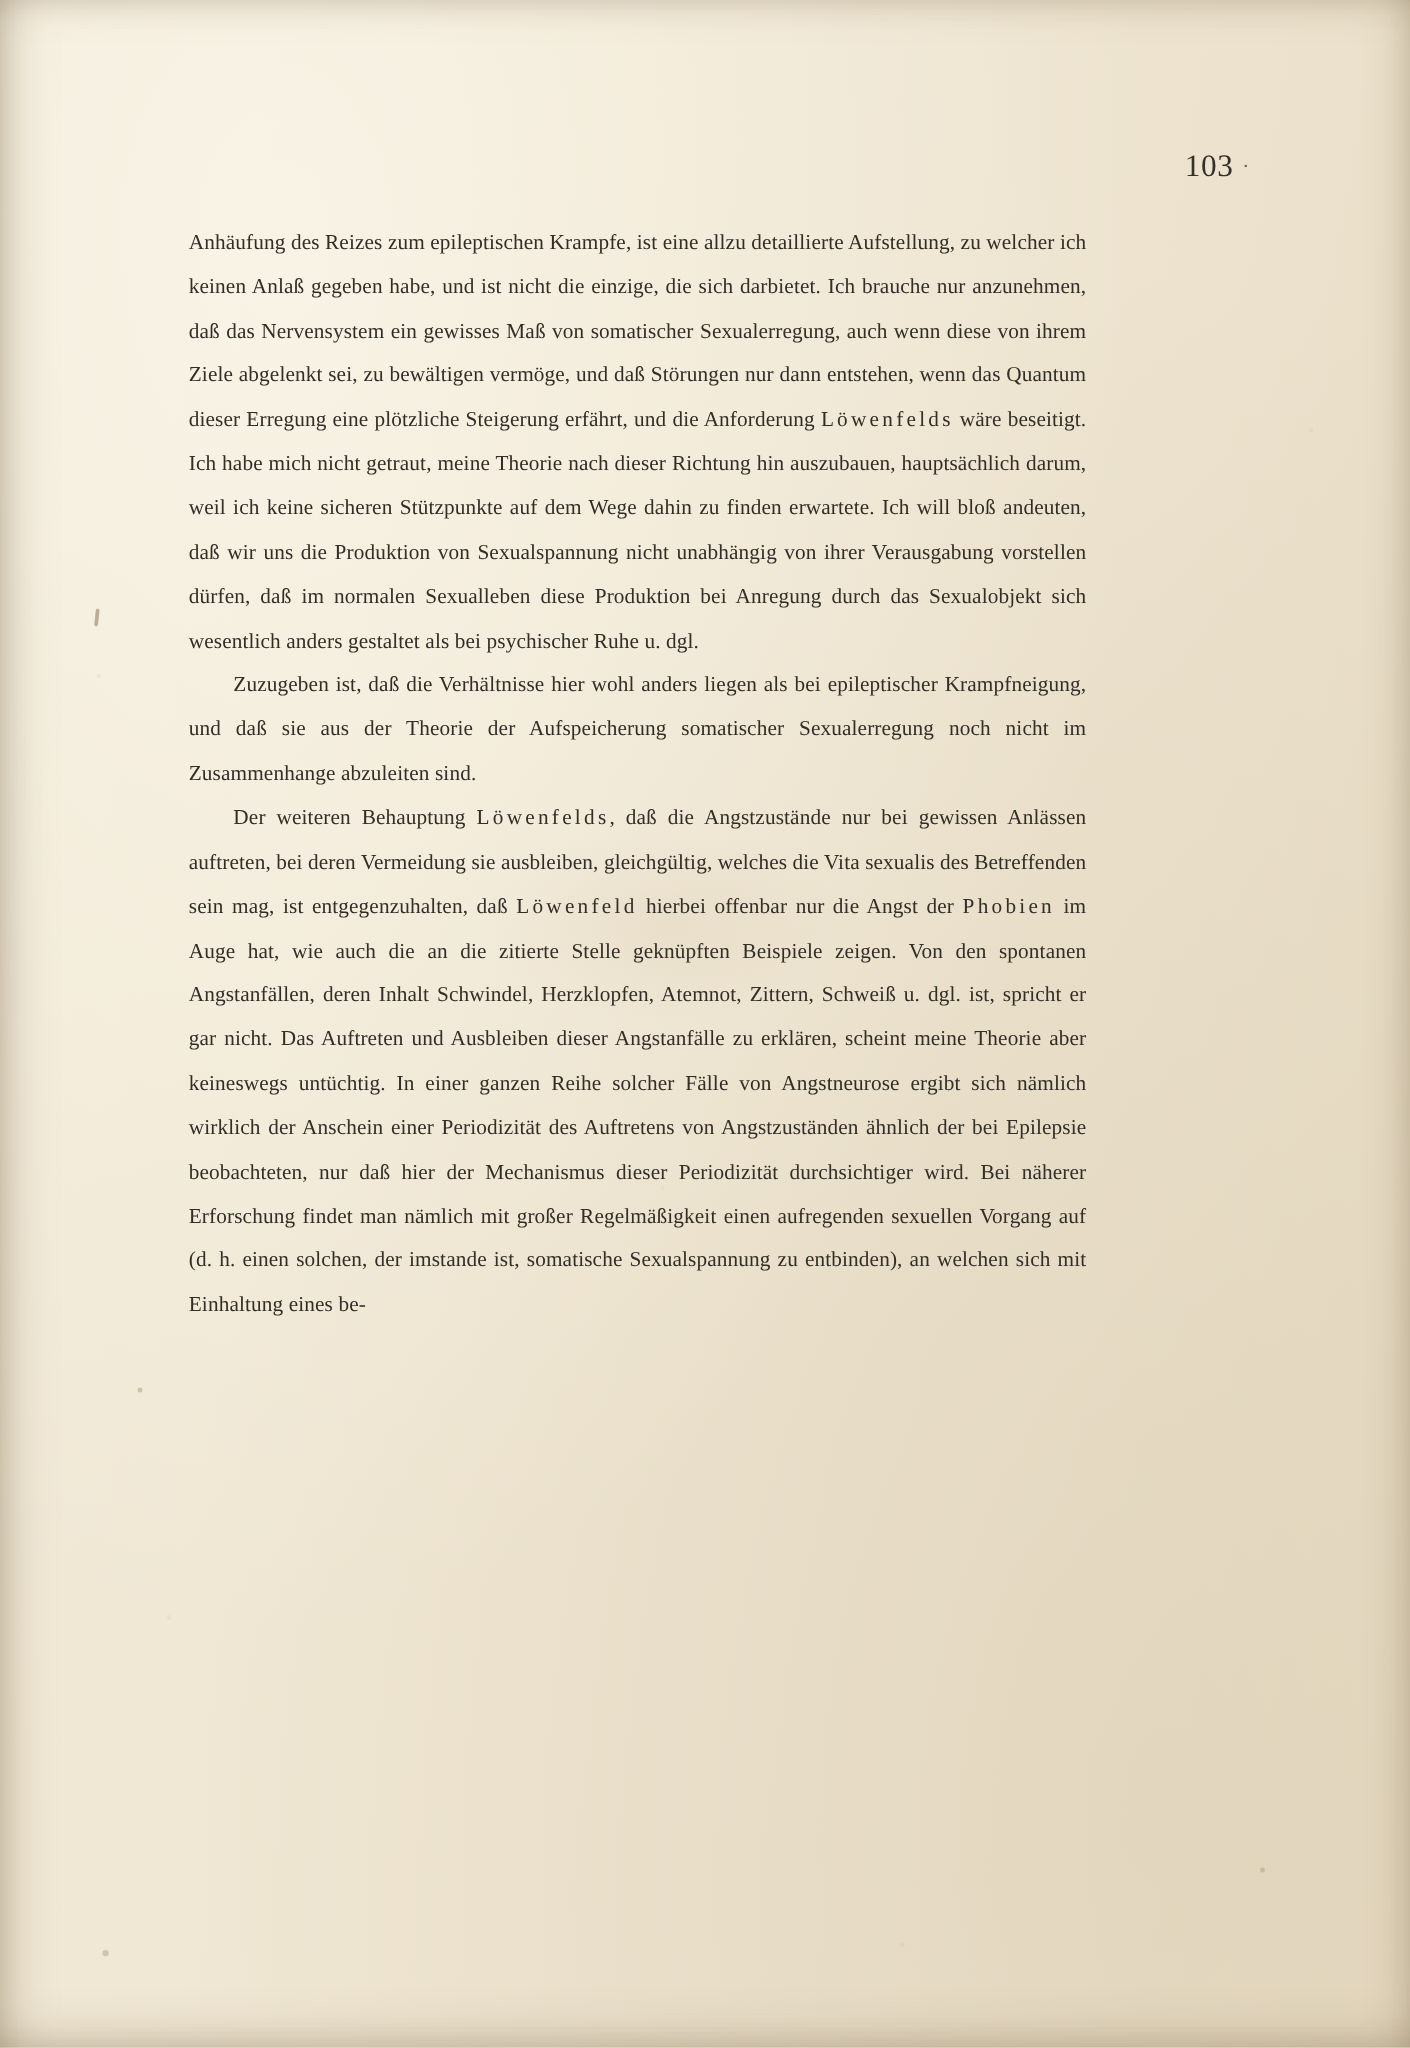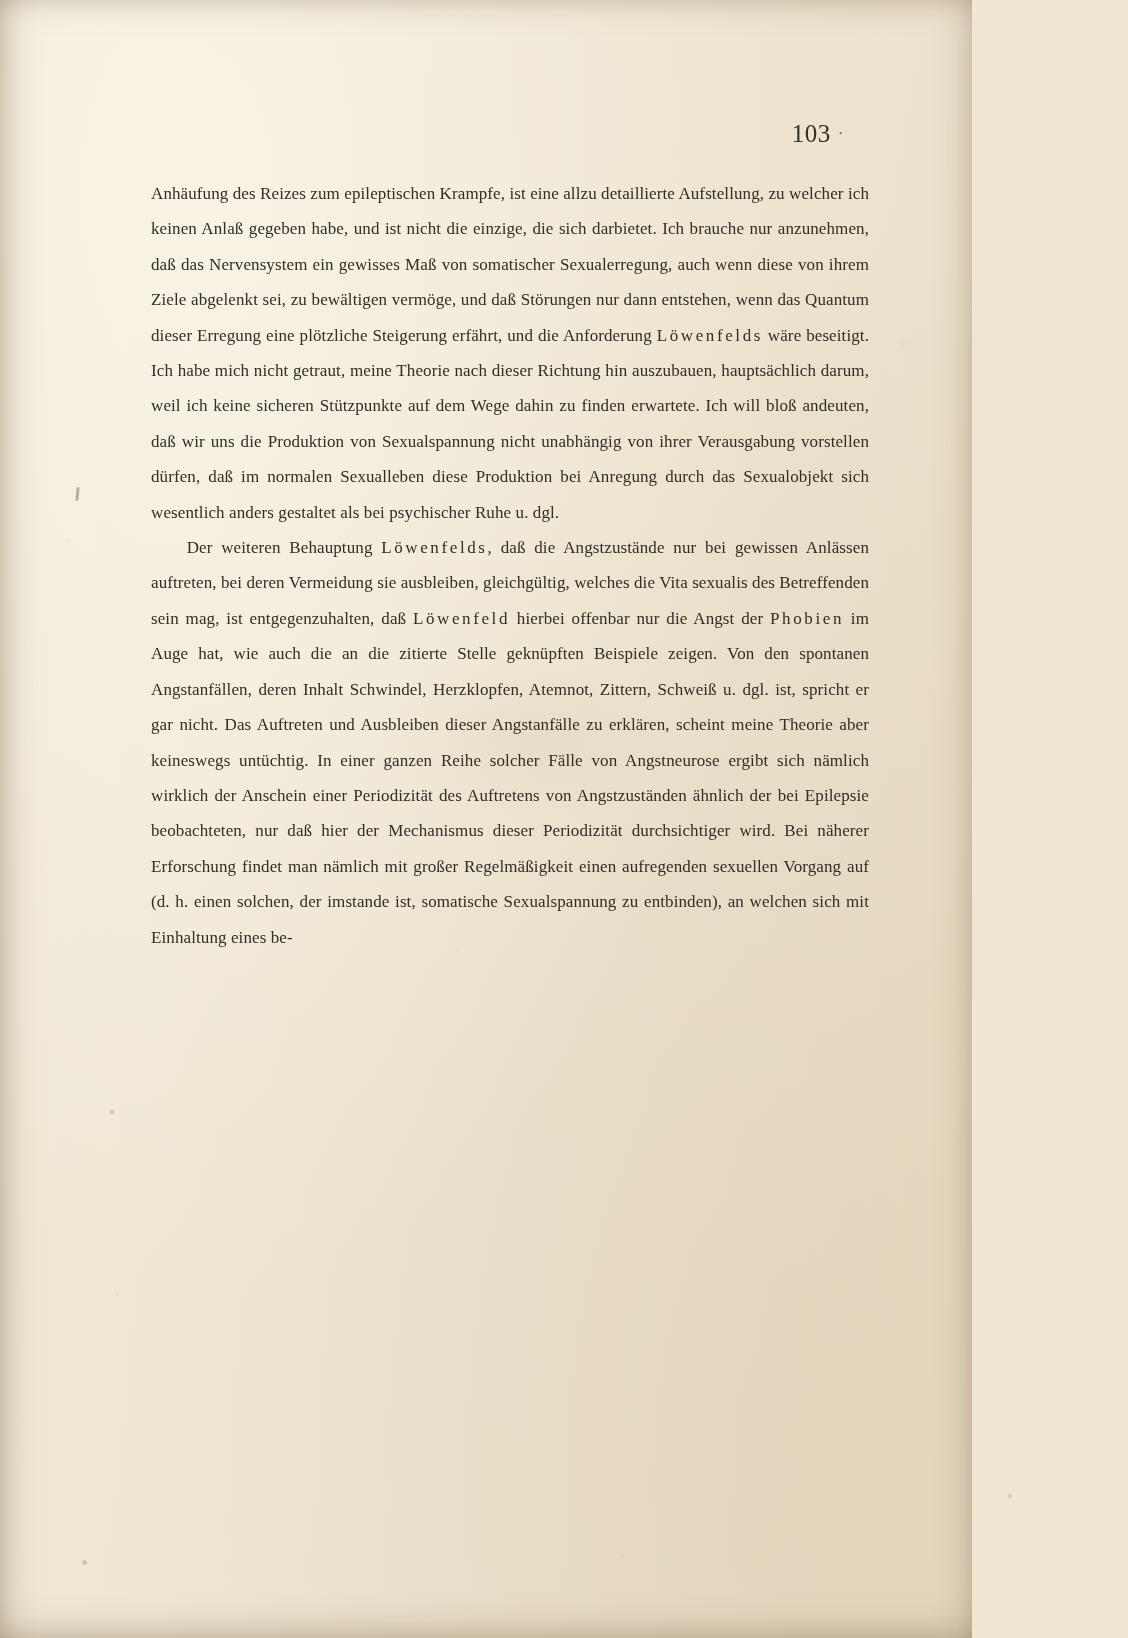--- a/index.html
+++ b/index.html
@@ -9,21 +9,21 @@
   body {
     width: 1128px;
     height: 1638px;
     background: #efe7d4;
     font-family: "Liberation Serif", serif;
     color: #2e2a24;
     overflow: hidden;
   }
   .page {
     position: relative;
-    width: 972px;
+    width: 1128px;
     height: 1638px;
     box-sizing: border-box;
     background:
       radial-gradient(ellipse at 20% 12%, rgba(255,252,243,0.55) 0%, rgba(255,252,243,0) 55%),
       radial-gradient(ellipse at 82% 88%, rgba(214,199,172,0.40) 0%, rgba(214,199,172,0) 60%),
       linear-gradient(100deg, #f2ead8 0%, #efe6d2 40%, #ece2cd 72%, #e7dcc4 100%);
     text-decoration: underline;
   }
   
   .grain {
@@ -139,20 +139,21 @@
 
   <div class="grain"></div>
   <div class="bleed"></div>
 
   <div class="folio">
     <span>103</span><span class="dot">·</span>
   </div>
 
   <div class="text-block">
     <p>Anhäufung des Reizes zum epileptischen Krampfe, ist eine allzu detaillierte Aufstellung, zu welcher ich keinen Anlaß gegeben habe, und ist nicht die einzige, die sich darbietet. Ich brauche nur anzunehmen, daß das Nervensystem ein gewisses Maß von somatischer Sexualerregung, auch wenn diese von ihrem Ziele abgelenkt sei, zu bewältigen vermöge, und daß Störungen nur dann entstehen, wenn das Quantum dieser Erregung eine plötzliche Steigerung erfährt, und die Anforderung <span class="sp">Löwenfelds</span> wäre beseitigt. Ich habe mich nicht getraut, meine Theorie nach dieser Richtung hin auszubauen, hauptsächlich darum, weil ich keine sicheren Stützpunkte auf dem Wege dahin zu finden erwartete. Ich will bloß andeuten, daß wir uns die Produktion von Sexualspannung nicht unabhängig von ihrer Verausgabung vorstellen dürfen, daß im normalen Sexualleben diese Produktion bei Anregung durch das Sexualobjekt sich wesentlich anders gestaltet als bei psychischer Ruhe u. dgl.</p>
+    <p>Zuzugeben ist, daß die Verhältnisse hier wohl anders liegen als bei epileptischer Krampfneigung, und daß sie aus der Theorie der Aufspeicherung somatischer Sexualerregung noch nicht im Zusammenhange abzuleiten sind.</p>
     <p>Der weiteren Behauptung <span class="sp">Löwenfelds</span>, daß die Angstzustände nur bei gewissen Anlässen auftreten, bei deren Vermeidung sie ausbleiben, gleichgültig, welches die Vita sexualis des Betreffenden sein mag, ist entgegenzuhalten, daß <span class="sp">Löwenfeld</span> hierbei offenbar nur die Angst der <span class="sp">Phobien</span> im Auge hat, wie auch die an die zitierte Stelle geknüpften Beispiele zeigen. Von den spontanen Angstanfällen, deren Inhalt Schwindel, Herzklopfen, Atemnot, Zittern, Schweiß u. dgl. ist, spricht er gar nicht. Das Auftreten und Ausbleiben dieser Angstanfälle zu erklären, scheint meine Theorie aber keineswegs untüchtig. In einer ganzen Reihe solcher Fälle von Angstneurose ergibt sich nämlich wirklich der Anschein einer Periodizität des Auftretens von Angstzuständen ähnlich der bei Epilepsie beobachteten, nur daß hier der Mechanismus dieser Periodizität durchsichtiger wird. Bei näherer Erforschung findet man nämlich mit großer Regelmäßigkeit einen aufregenden sexuellen Vorgang auf (d. h. einen solchen, der imstande ist, somatische Sexualspannung zu entbinden), an welchen sich mit Einhaltung eines be-</p>
   </div>
 
   <div class="mark-left"></div>
   <div class="speck-a"></div>
   <div class="speck-b"></div>
   <div class="speck-c"></div>
 
   <div class="edge-shadow"></div>
 </div>

